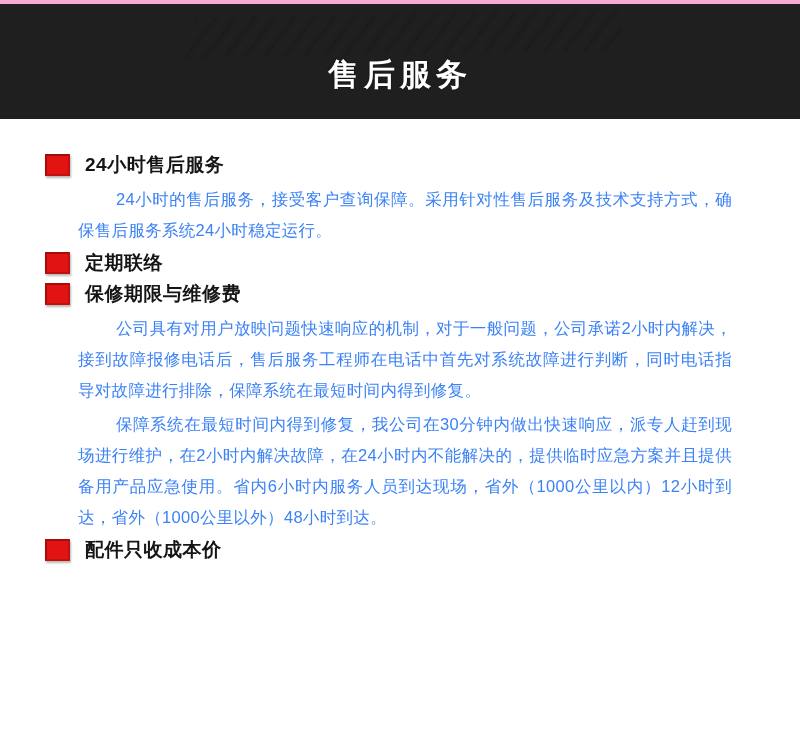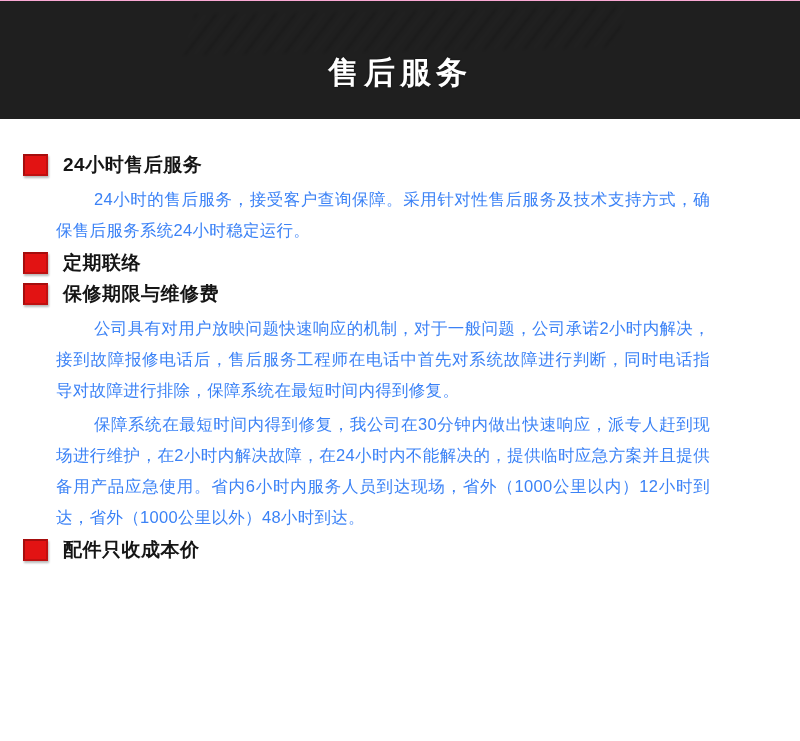--- a/index.html
+++ b/index.html
@@ -11,21 +11,21 @@
     position: relative;
   }
   .page { width: 800px; height: 741px; background: #ffffff; }
 
   
   .banner {
     width: 800px; height: 119px;
     background: #1f1f1f;
     position: relative;
     display: flex; align-items: center; justify-content: center;
-    border-top: 1px solid #f9a8d4;
+    border-top: 4px solid #f9a8d4;
     overflow: hidden;
   }
   .banner h1 {
     color: #ffffff;
     font-size: 31px;
     font-weight: bold;
     letter-spacing: 5px;
     margin-top: 26px;
     text-shadow: 0 0 2px rgba(0,0,0,0.6);
   }
@@ -42,21 +42,21 @@
       transparent 11px, transparent 18px
     );
     opacity: 0.35;
     filter: blur(1.3px);
     transform: skewX(-18deg) rotate(-1deg);
     pointer-events: none;
   }
 
   
   .content {
-    padding: 34px 58px 0 23px;
+    padding: 34px 58px 0 45px;
   }
   .section { margin-bottom: 5px; }
   .sec-head {
     display: flex;
     align-items: center;
     margin-bottom: 7px;
   }
   .bullet {
     width: 25px; height: 22px;
     background: #e21313;

